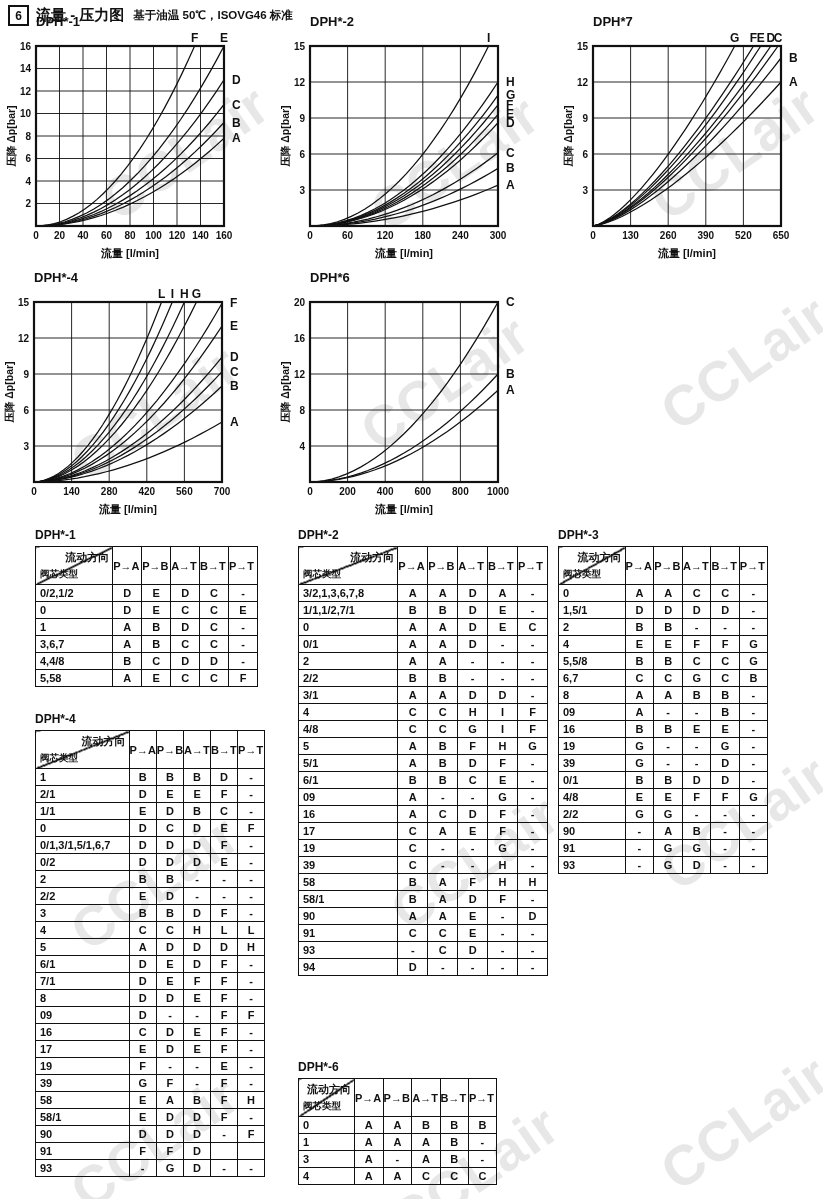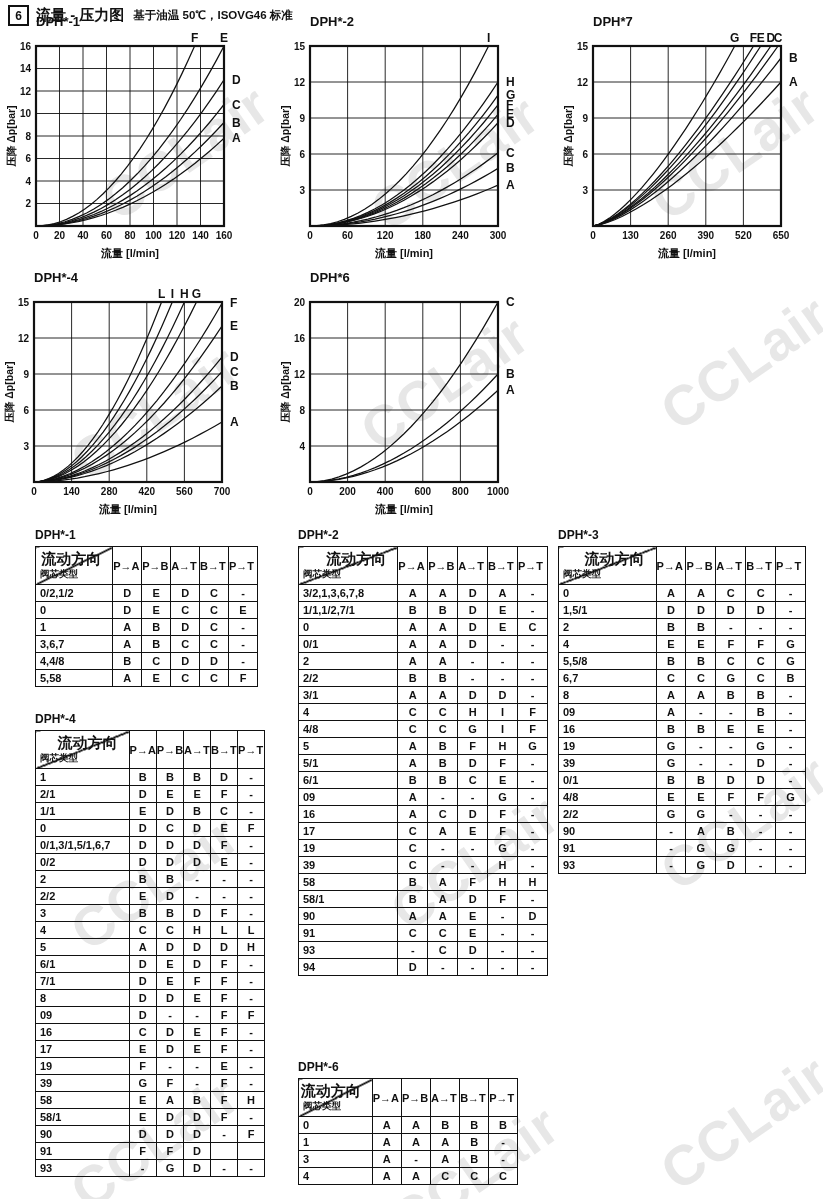--- a/index.html
+++ b/index.html
@@ -15,21 +15,21 @@
   .chart{position:absolute;z-index:1}
   .ctitle{font-weight:700;font-size:13px;margin-left:30px;margin-bottom:1px}
   .dtable{position:absolute;z-index:1}
   .ttitle{font-weight:700;font-size:12px;margin-bottom:4px}
   table{border-collapse:collapse;table-layout:fixed;background:transparent}
   th,td{border:1.6px solid #111}
   th.colh{height:37px;font-size:11px;font-weight:700;text-align:left;padding:0}
   th.diag{position:relative;padding:0;
       background:linear-gradient(to bottom right,transparent calc(50% - 0.9px),
                  #111 calc(50% - 0.9px),#111 calc(50% + 0.9px),transparent calc(50% + 0.9px))}
-  th.diag .dt{position:absolute;top:3px;right:11px;font-size:15px;font-weight:700}
+  th.diag .dt{position:absolute;top:3px;right:3px;font-size:11px;font-weight:700}
   th.diag .db{position:absolute;bottom:3px;left:4px;font-size:9.5px;font-weight:700}
   td{height:16px;font-size:11px;font-weight:700;text-align:center;padding:0}
   td.lbl{text-align:left;padding-left:4px}
   svg{display:block}
   svg text{font-family:"Liberation Sans",sans-serif}
 </style>
 </head>
 <body>
 
 <div id="page">
@@ -539,21 +539,21 @@
             <td class="lbl">94</td>
             <td>D</td>
             <td>-</td>
             <td>-</td>
             <td>-</td>
             <td>-</td>
           </tr>
         </tbody>
       </table>
   </div>
-  <div class="dtable" style="left:558px;top:528px;width:248px">
+  <div class="dtable" style="left:558px;top:528px;width:210px">
     <div class="ttitle">DPH*-3</div>
     <table>
         <colgroup>
           <col style="width: 100px;">
           <col style="width: 30px;">
           <col style="width: 30px;">
           <col style="width: 30px;">
           <col style="width: 30px;">
           <col style="width: 30px;">
         </colgroup>
@@ -923,21 +923,21 @@
             <td class="lbl">93</td>
             <td>-</td>
             <td>G</td>
             <td>D</td>
             <td>-</td>
             <td>-</td>
           </tr>
         </tbody>
       </table>
   </div>
-  <div class="dtable" style="left:298px;top:1060px;width:220px">
+  <div class="dtable" style="left:298px;top:1060px;width:199px">
     <div class="ttitle">DPH*-6</div>
     <table>
         <colgroup>
           <col style="width: 100px;">
           <col style="width: 30px;">
           <col style="width: 30px;">
           <col style="width: 30px;">
           <col style="width: 30px;">
           <col style="width: 30px;">
         </colgroup>

